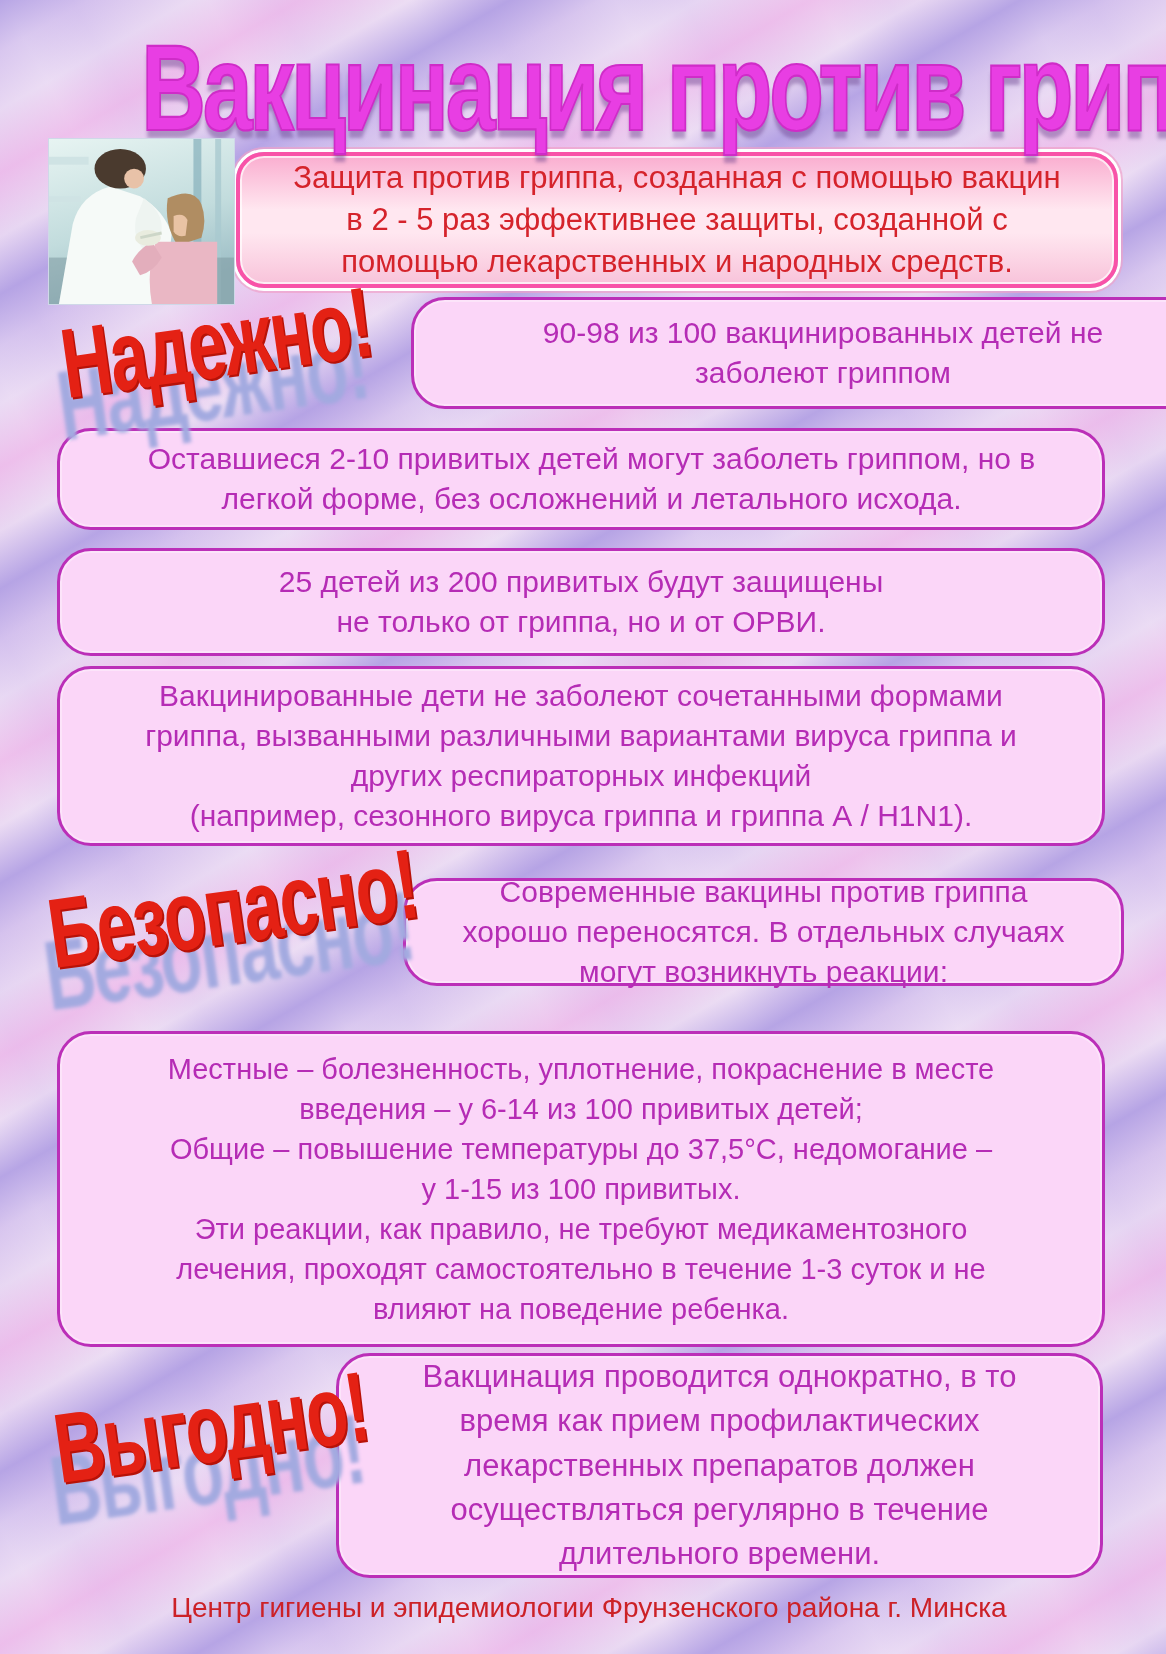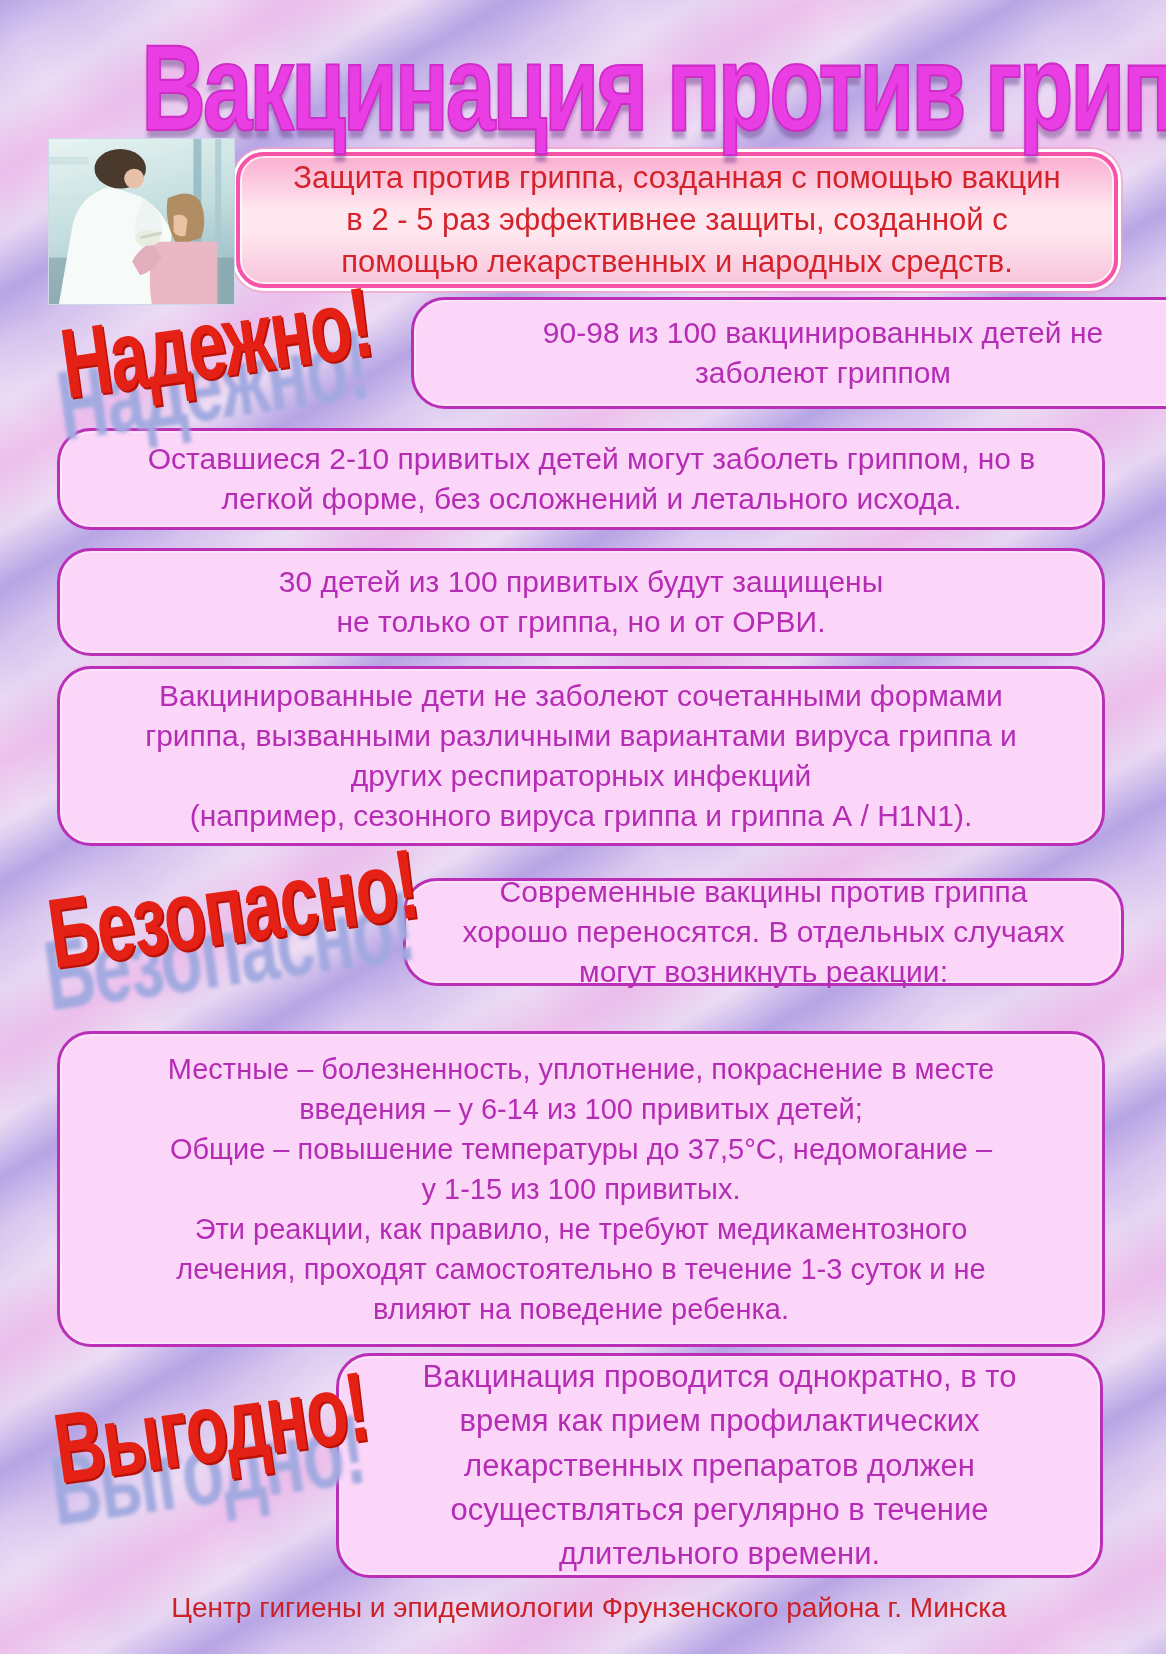--- a/index.html
+++ b/index.html
@@ -117,21 +117,21 @@
 
 <div class="box" id="box-intro">Защита против гриппа, созданная с помощью вакцин
 в 2 - 5 раз эффективнее защиты, созданной с
 помощью лекарственных и народных средств.</div>
 
 <div class="stamp" id="stamp-reliable">Надежно!</div>
 <div class="box" id="box-90">90-98  из 100 вакцинированных детей  не
 заболеют гриппом</div>
 <div class="box" id="box-remaining">Оставшиеся 2-10 привитых детей могут заболеть гриппом, но в
 легкой форме, без осложнений и летального исхода.</div>
-<div class="box" id="box-25">30 детей из 100 привитых будут защищены
+<div class="box" id="box-25">25 детей из 200 привитых будут защищены
 не только от гриппа, но и от ОРВИ.</div>
 <div class="box" id="box-combined">Вакцинированные дети не заболеют сочетанными формами
 гриппа, вызванными различными вариантами вируса гриппа и
 других респираторных инфекций
 (например, сезонного вируса гриппа и гриппа А / H1N1).</div>
 
 <div class="stamp" id="stamp-safe">Безопасно!</div>
 <div class="box" id="box-tolerance">Современные вакцины против гриппа
 хорошо переносятся. В отдельных случаях
 могут возникнуть реакции:</div>

